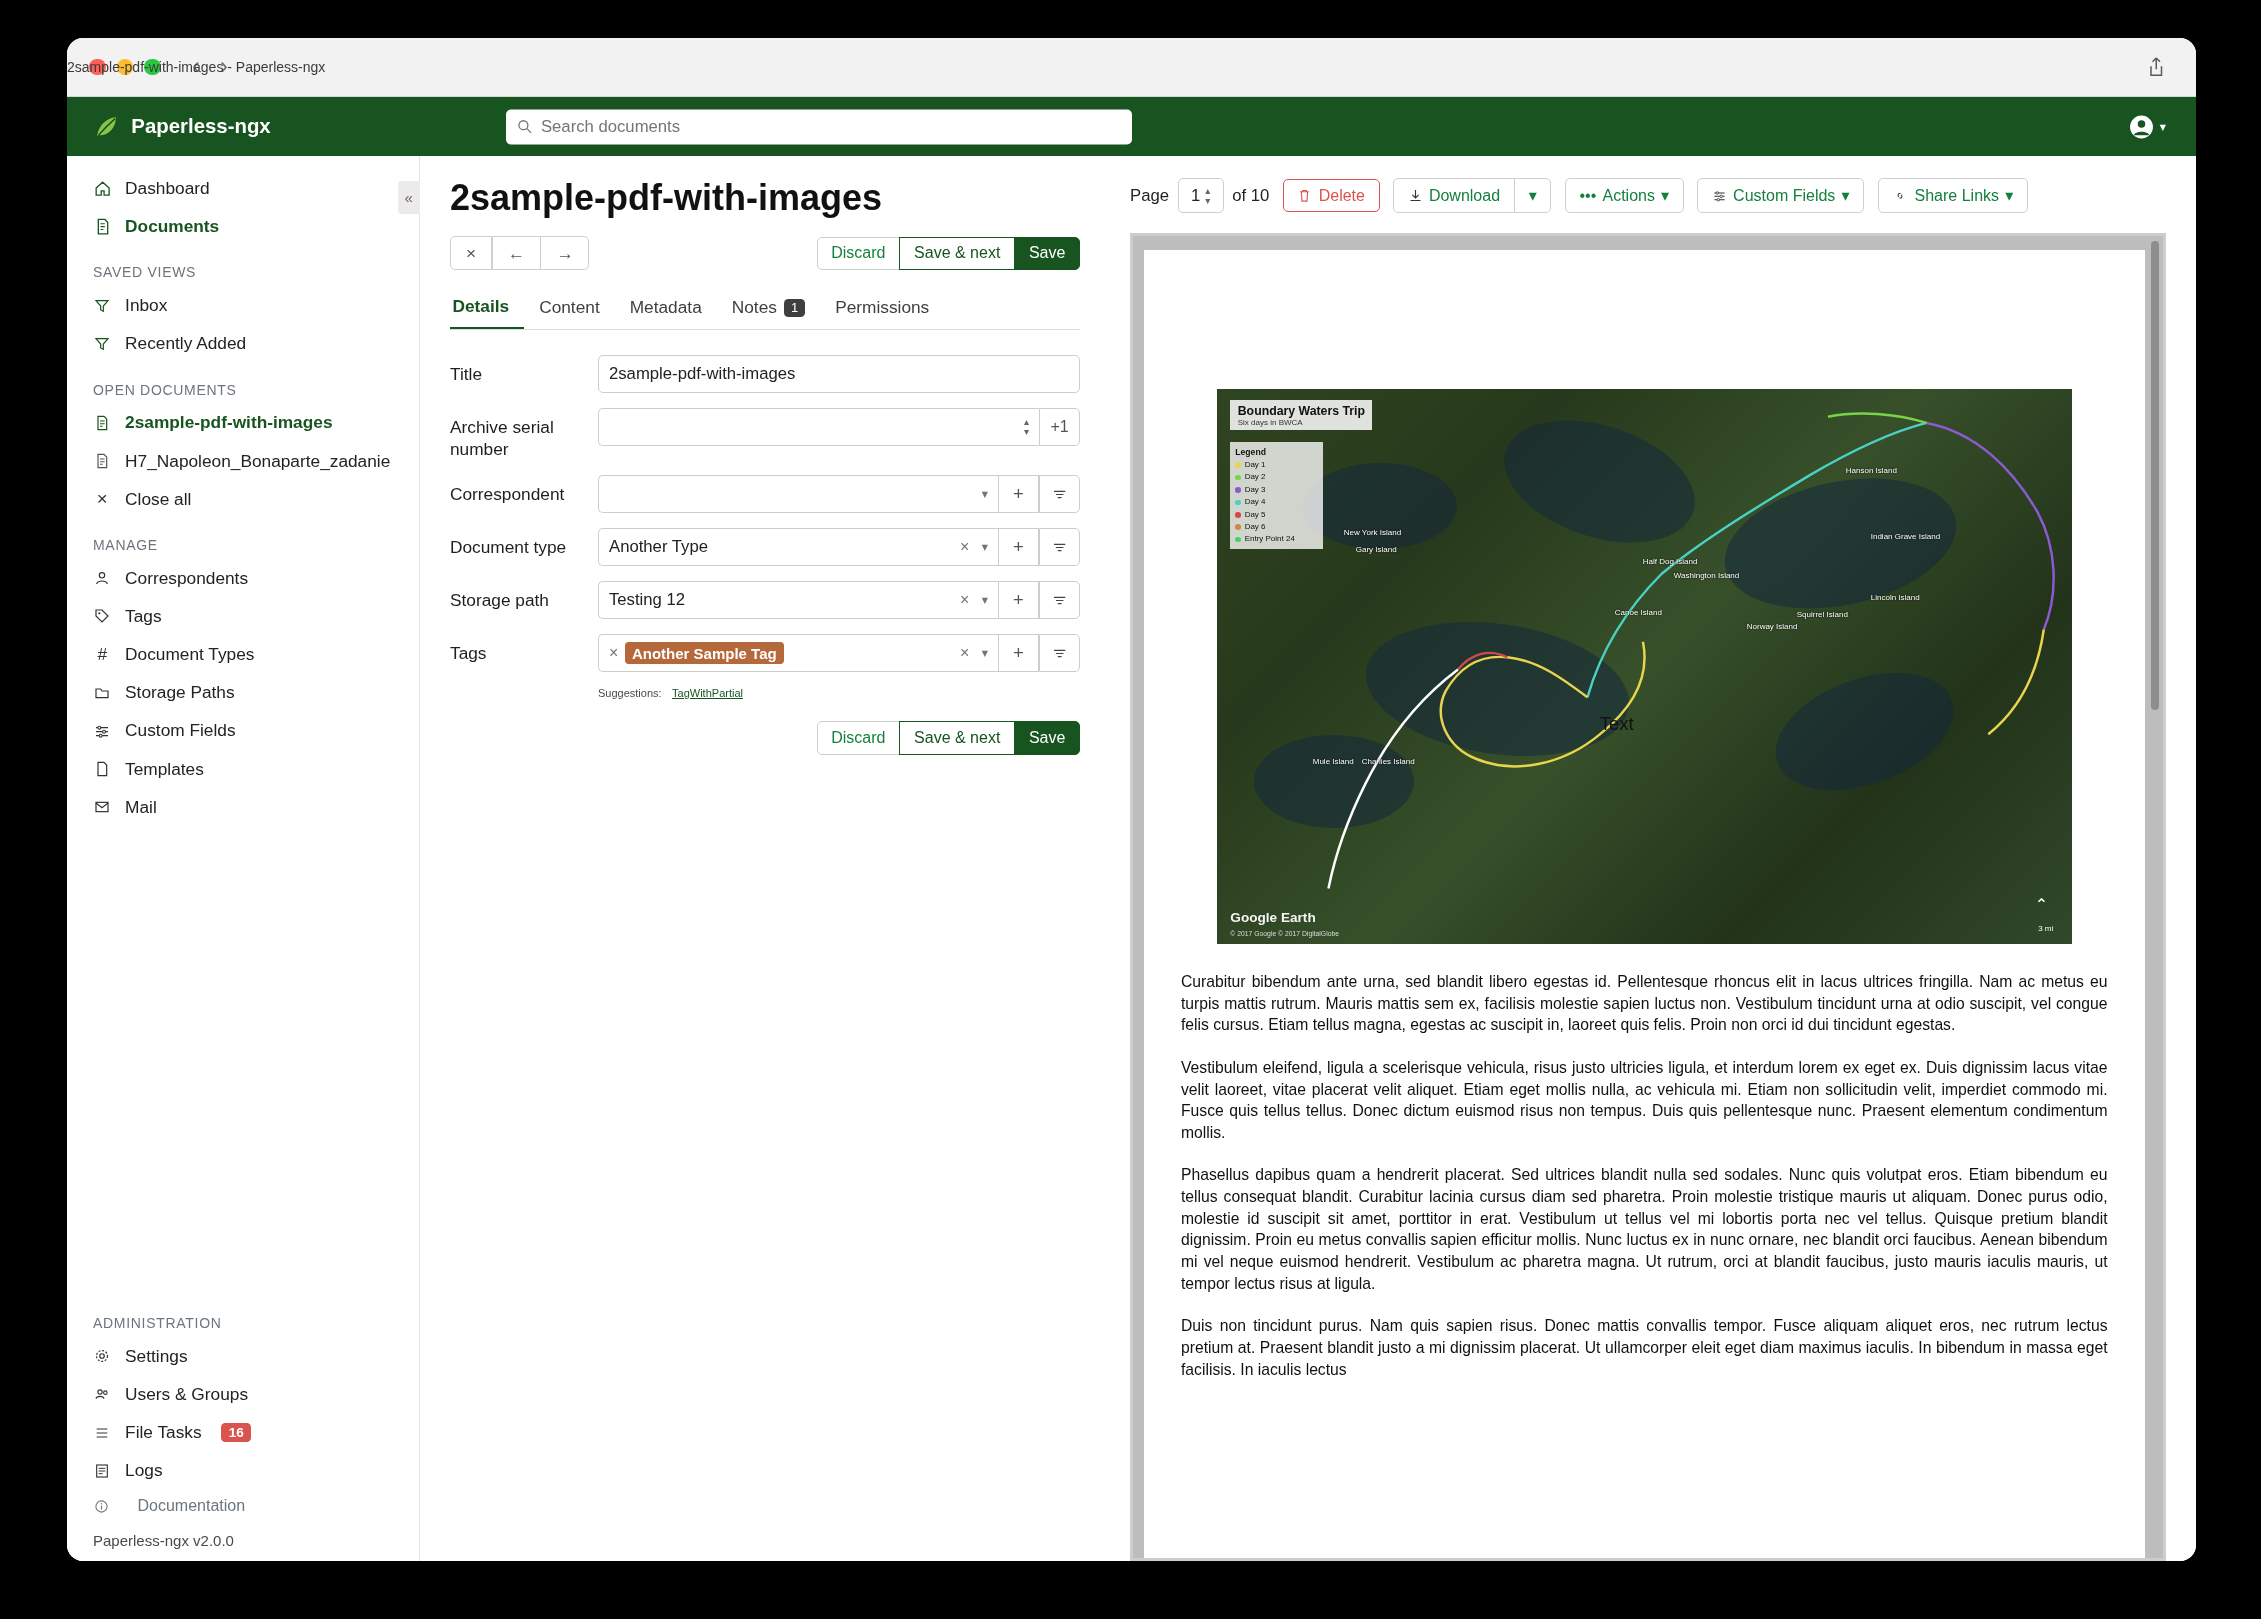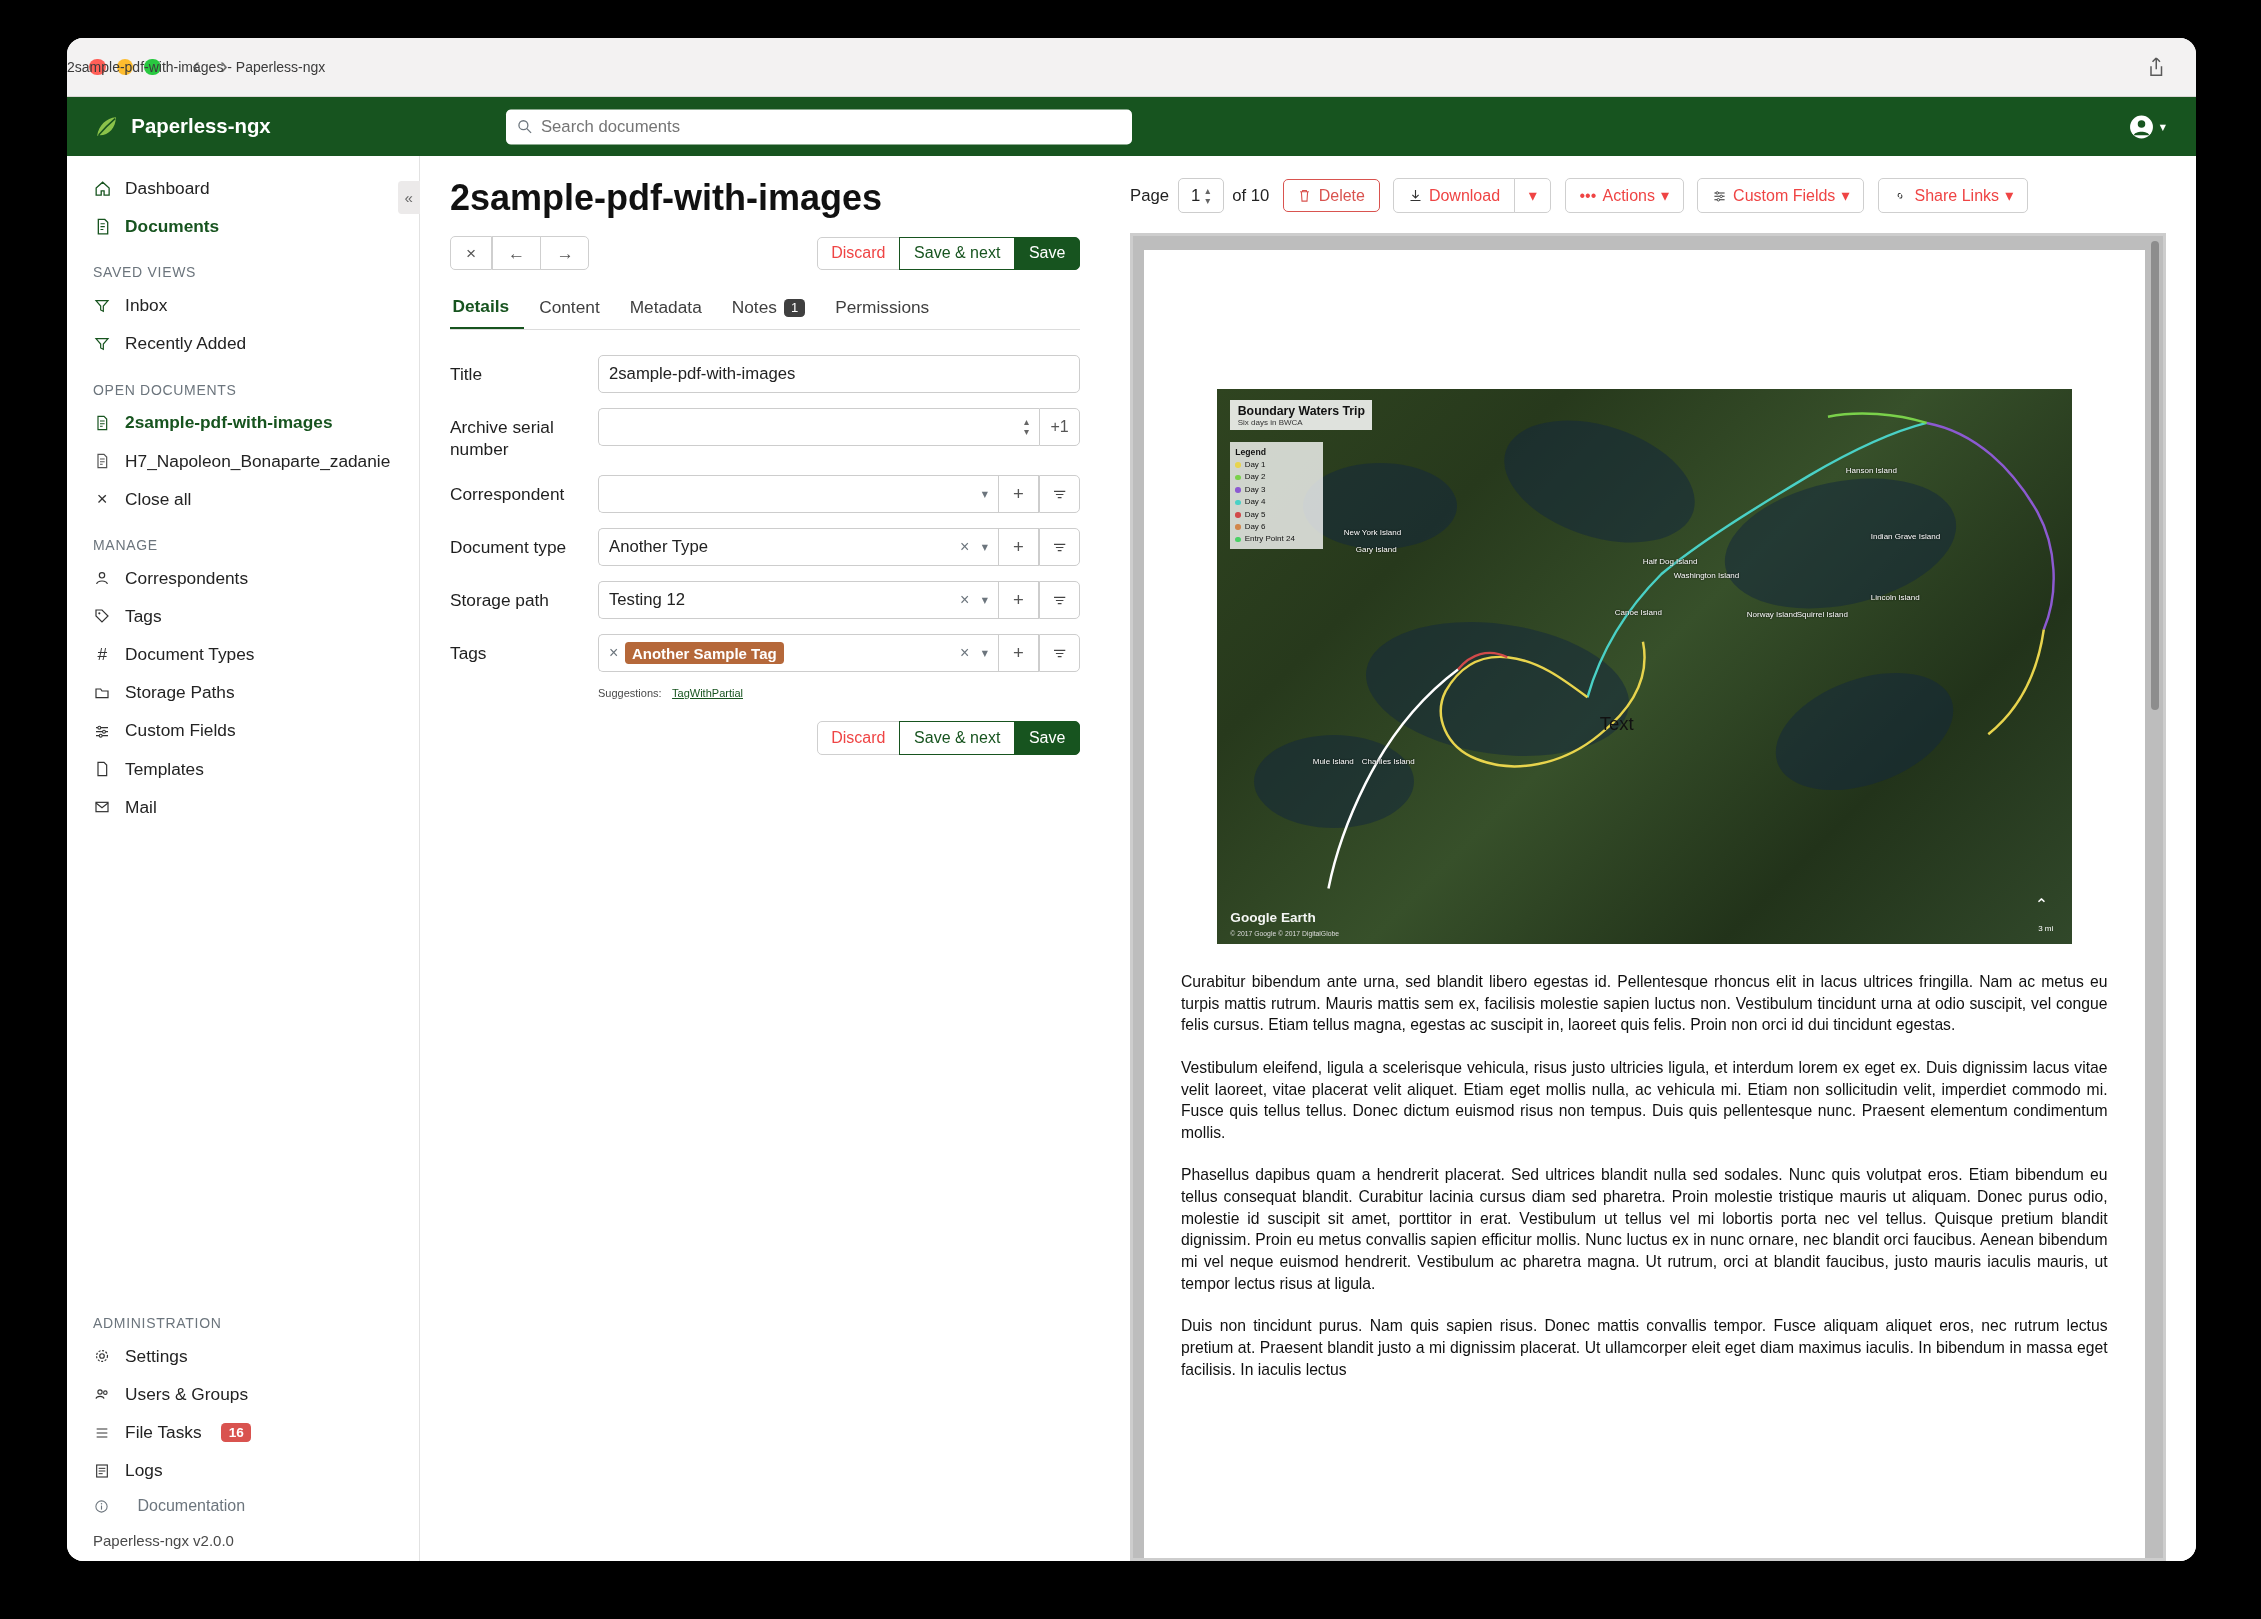--- a/index.html
+++ b/index.html
@@ -107,21 +107,21 @@
     position: absolute; left: 0; right: 0; bottom: 0;
     padding: 0 0 12.3px 0;
   }
   .doc-link { display: flex; align-items: center; gap: 27px; padding: 7.4px 0 7.4px 25px; color: #6c757d; font-size: 16px; }
   .version { font-size: 15px; color: #4a4a4a; padding: 8.6px 0 0 26px; }
   
   .main { flex: 1; display: flex; min-width: 0; }
   .editpane { width: 685px; padding: 21px 25px 0 30px; }
   .doc-title { font-size: 36px; font-weight: bold; color: #111; margin-bottom: 17.3px; }
   .btn {
-    border: 0.6px solid #cfcfcf; background: #fff; color: #ef4444;
+    border: 0.6px solid #cfcfcf; background: #fff; color: #15803d;
     font-size: 16px; padding: 6.8px 13.6px; border-radius: 5px;
     font-family: "Liberation Sans", sans-serif; cursor: default;
     display: inline-flex; align-items: center; gap: 6.2px;
   }
   .btn-green { background: #17541f; border-color: #17541f; color: #fff; }
   .btn-outline-green { border-color: #17541f; color: #17541f; background:#fff; }
   .btn-group { display: inline-flex; }
   .btn-group .btn { border-radius: 0; margin-left: -0.6px; }
   .btn-group .btn:first-child { border-radius: 5px 0 0 5px; margin-left: 0; }
   .btn-group .btn:last-child { border-radius: 0 5px 5px 0; }
@@ -699,21 +699,21 @@
               </div>
 
               <div class="map-label" style="left:629px;top:77px;">Hanson Island</div>
               <div class="map-label" style="left:654px;top:143px;">Indian Grave Island</div>
               <div class="map-label" style="left:127px;top:139px;">New York Island</div>
               <div class="map-label" style="left:139px;top:156px;">Gary Island</div>
               <div class="map-label" style="left:426px;top:168px;">Half Dog Island</div>
               <div class="map-label" style="left:457px;top:182px;">Washington Island</div>
               <div class="map-label" style="left:654px;top:204px;">Lincoln Island</div>
               <div class="map-label" style="left:398px;top:219px;">Canoe Island</div>
-              <div class="map-label" style="left:488px;top:221px;padding-left:42px;">Norway Island</div>
+              <div class="map-label" style="left:488px;top:233px;padding-left:42px;">Norway Island</div>
               <div class="map-label" style="left:580px;top:221px;">Squirrel Island</div>
               <div class="map-label" style="left:96px;top:368px;">Mule Island</div>
               <div class="map-label" style="left:145px;top:368px;">Charlies Island</div>
 
               <div class="map-text-big">Text</div>
               <div class="map-brand">Google Earth</div>
               <div class="map-copy">© 2017 Google
 © 2017 DigitalGlobe</div>
               <div class="map-scale">3 mi</div>
               <div class="map-north">⌃</div>

